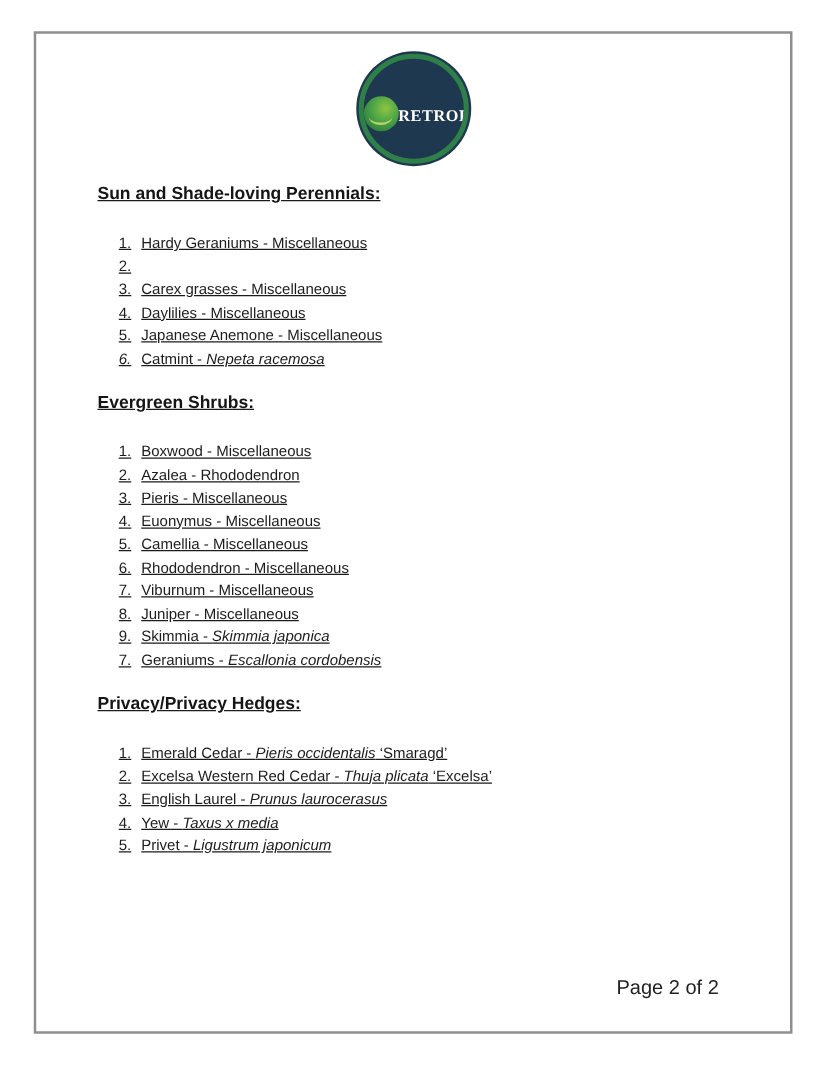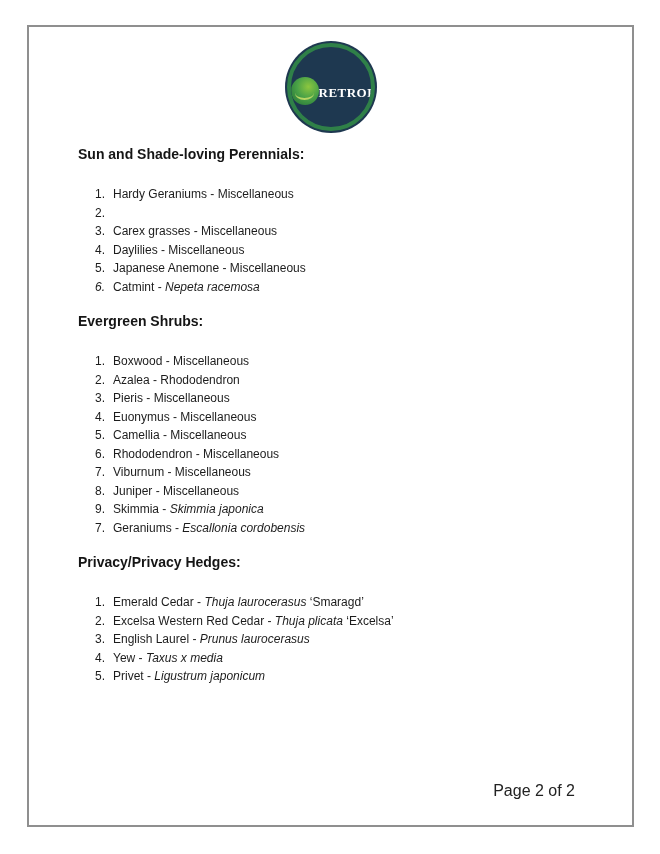--- a/index.html
+++ b/index.html
@@ -58,21 +58,21 @@
   .tagline {
     margin-top: 1px;
     font-size: 5px;
     font-weight: 700;
     letter-spacing: 0.4px;
     color: var(--logo_green_light, #3f9e4b);
     line-height: 6px;
     white-space: nowrap;
   }
   
-  .content { padding-left: 49px; padding-right: 30px; }
+  .content { padding-left: 49px; padding-right: 30px; text-decoration: underline; }
   .section-title {
     margin: 16px 0 0 0;
     font-size: 14px;
     font-weight: 700;
     line-height: 18px;
     color: #151515;
   }
   .section:first-child .section-title { margin-top: 14px; }
   .list { margin-top: 22px; padding-left: 17px; }
   .list-item {
@@ -192,21 +192,21 @@
     <span class="txt"><span class="pre">Geraniums - </span><span class="it">Escallonia cordobensis</span><span class="post"></span></span>
   </div>
 </div>
   </section>
 
   <section class="section">
     <h2 class="section-title">Privacy/Privacy Hedges:</h2>
     <div class="list">
   <div class="list-item">
     <span class="num">1.</span>
-    <span class="txt"><span class="pre">Emerald Cedar - </span><span class="it">Thuja laurocerasus</span><span class="post"> ‘Smaragd’</span></span>
+    <span class="txt"><span class="pre">Emerald Cedar - </span><span class="it">Pieris occidentalis</span><span class="post"> ‘Smaragd’</span></span>
   </div>
 
   <div class="list-item">
     <span class="num">2.</span>
     <span class="txt"><span class="pre">Excelsa Western Red Cedar - </span><span class="it">Thuja plicata</span><span class="post"> ‘Excelsa’</span></span>
   </div>
 
   <div class="list-item">
     <span class="num">3.</span>
     <span class="txt"><span class="pre">English Laurel - </span><span class="it">Prunus laurocerasus</span><span class="post"></span></span>

